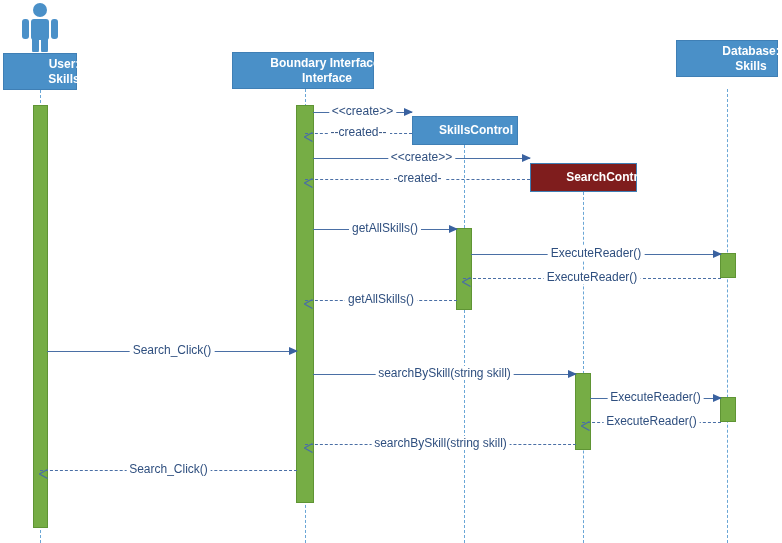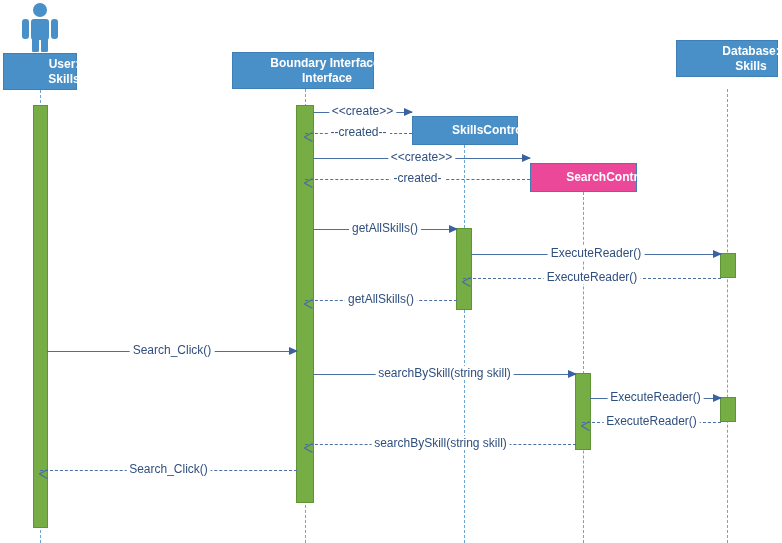--- a/index.html
+++ b/index.html
@@ -211,24 +211,24 @@
           <rect x="23" y="34" width="7" height="17" rx="3" fill="#4a90c8"></rect>
         </svg></div>
       <div class="head-box" style="left: 3px; top: 53px; width: 74px; height: 37px; background: rgb(74, 144, 200); border-color: rgb(63, 127, 181);">
         <span class="l1">User:</span>
         <span class="l2">Skills</span>
       </div>
       <div class="head-box" style="left: 232px; top: 52px; width: 142px; height: 37px; background: rgb(74, 144, 200); border-color: rgb(63, 127, 181);">
         <span class="l1">Boundary Interface:</span>
         <span class="l2">Interface</span>
       </div>
-      <div class="head-box" style="left: 412px; top: 116px; width: 106px; height: 29px; background: rgb(74, 144, 200); border-color: rgb(63, 127, 181);">
+      <div class="head-box" style="left: 412px; top: 116px; width: 106px; height: 29px; background: rgb(74, 144, 200); border-color: rgb(63, 127, 181); align-items: flex-end;">
         <span class="l1">SkillsControl</span>
       </div>
-      <div class="head-box" style="left: 530px; top: 163px; width: 107px; height: 29px; background: #ec4899; border-color: rgb(63, 127, 181);">
+      <div class="head-box" style="left: 530px; top: 163px; width: 107px; height: 29px; background: #7f1d1d; border-color: rgb(63, 127, 181);">
         <span class="l1">SearchControl</span>
       </div>
       <div class="head-box" style="left: 676px; top: 40px; width: 102px; height: 37px; background: rgb(74, 144, 200); border-color: rgb(63, 127, 181);">
         <span class="l1">Database:</span>
         <span class="l2">Skills</span>
       </div>
     </div>
 </div>
 
 </body></html>

